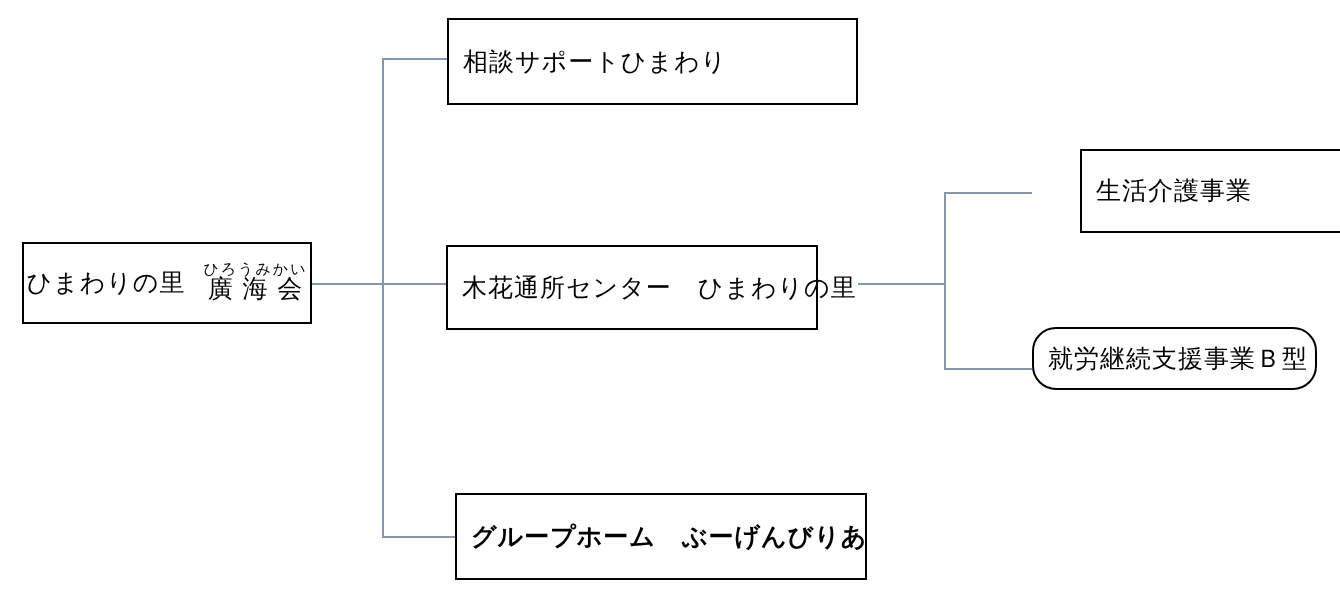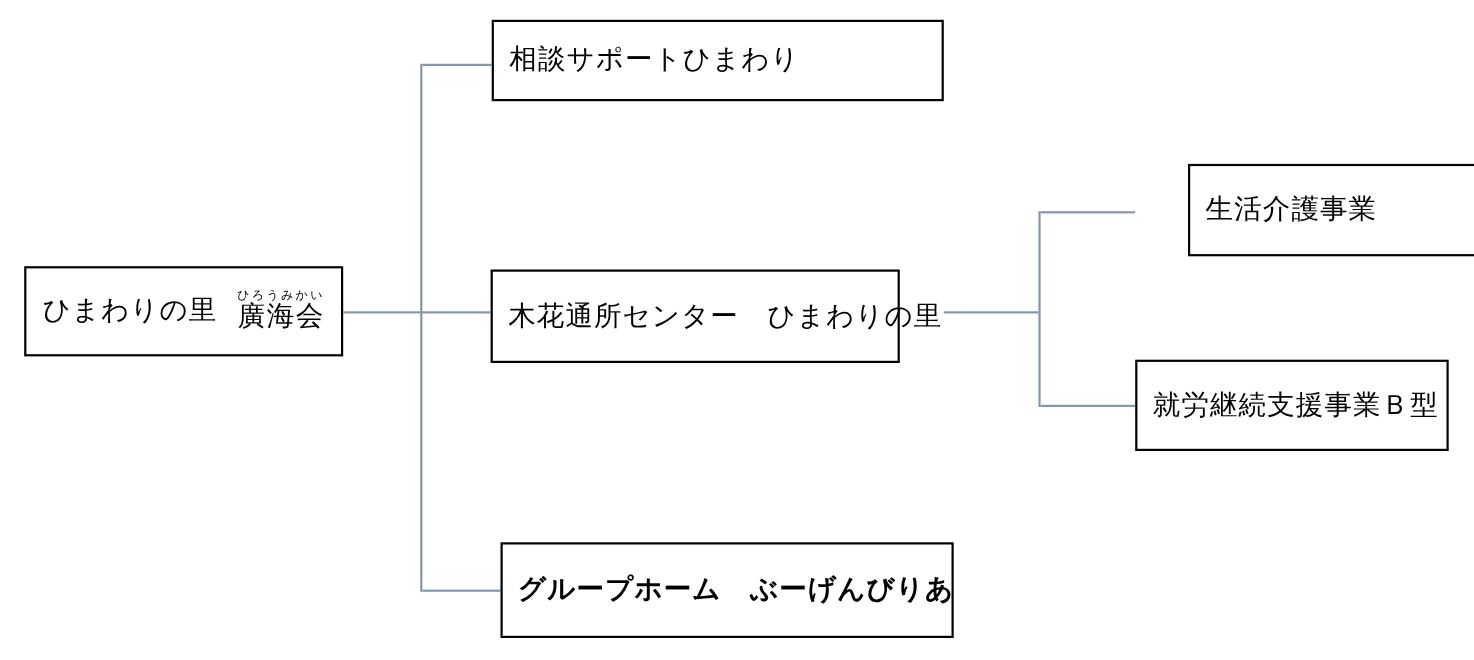--- a/index.html
+++ b/index.html
@@ -31,31 +31,31 @@
   }
   .box.root {
     justify-content: center;
     padding-left: 0;
   }
   .box.root ruby {
     margin-left: 18px;
     ruby-position: over;
   }
   .box.root rt {
-    font-size: 11px;
+    font-size: 15px;
     letter-spacing: 2px;
     text-align: center;
   }
   
   .b-root   { left: 22px;   top: 242px; width: 290px; height: 82px; }
-  .b-soudan { left: 447px;  top: 18px;  width: 411px; height: 74px; }
+  .b-soudan { left: 447px;  top: 18px;  width: 411px; height: 87px; }
   .b-kibana { left: 446px;  top: 245px; width: 372px; height: 85px; }
   .b-group  { left: 455px;  top: 493px; width: 412px; height: 87px; font-weight: bold; }
   .b-seikatsu { left: 1032px; top: 149px; width: 286px; height: 84px; margin-left: 48px; }
-  .b-shurou   { left: 1032px; top: 327px; width: 285px; height: 83px; }
+  .b-shurou   { left: 1032px; top: 327px; width: 285px; height: 63px; border-radius: 24px; }
   
   .line {
     position: absolute;
     background: #8496b0;
   }
   .ln-root-h   { left: 312px; top: 283px; width: 134px; height: 2px; }
   .ln-trunk-v  { left: 382px; top: 58px;  width: 2px;   height: 480px; }
   .ln-top-h    { left: 384px; top: 58px;  width: 63px;  height: 2px; }
   .ln-bottom-h { left: 384px; top: 536px; width: 71px;  height: 2px; }
   .ln-mid-h    { left: 858px; top: 283px; width: 86px;  height: 2px; }

